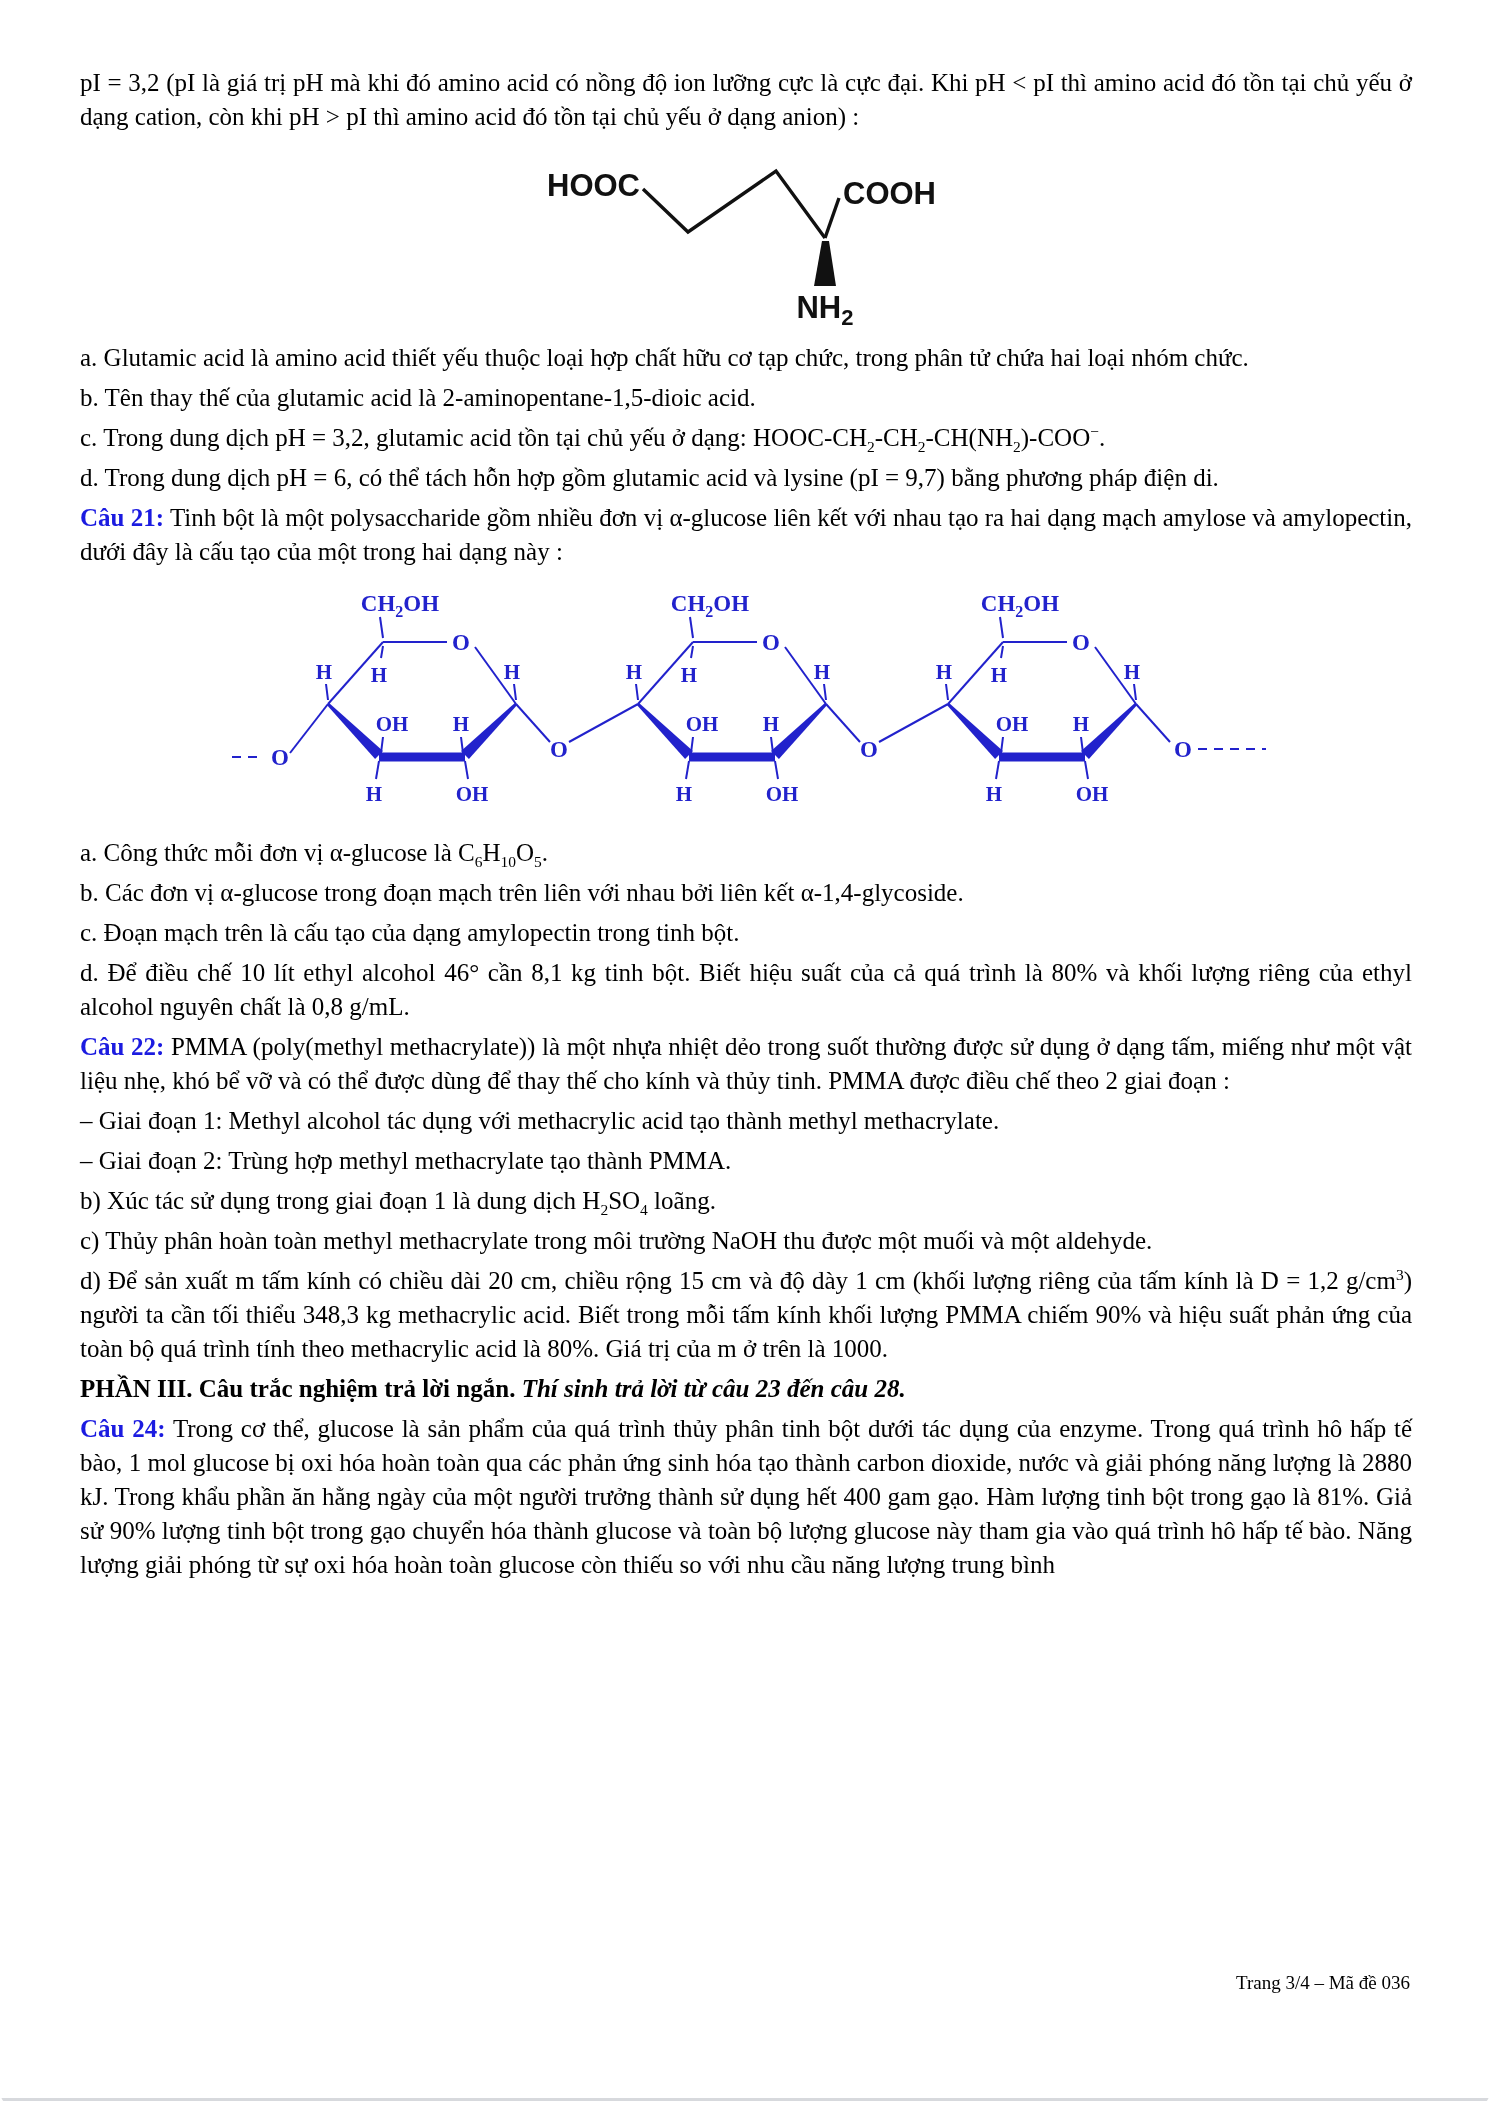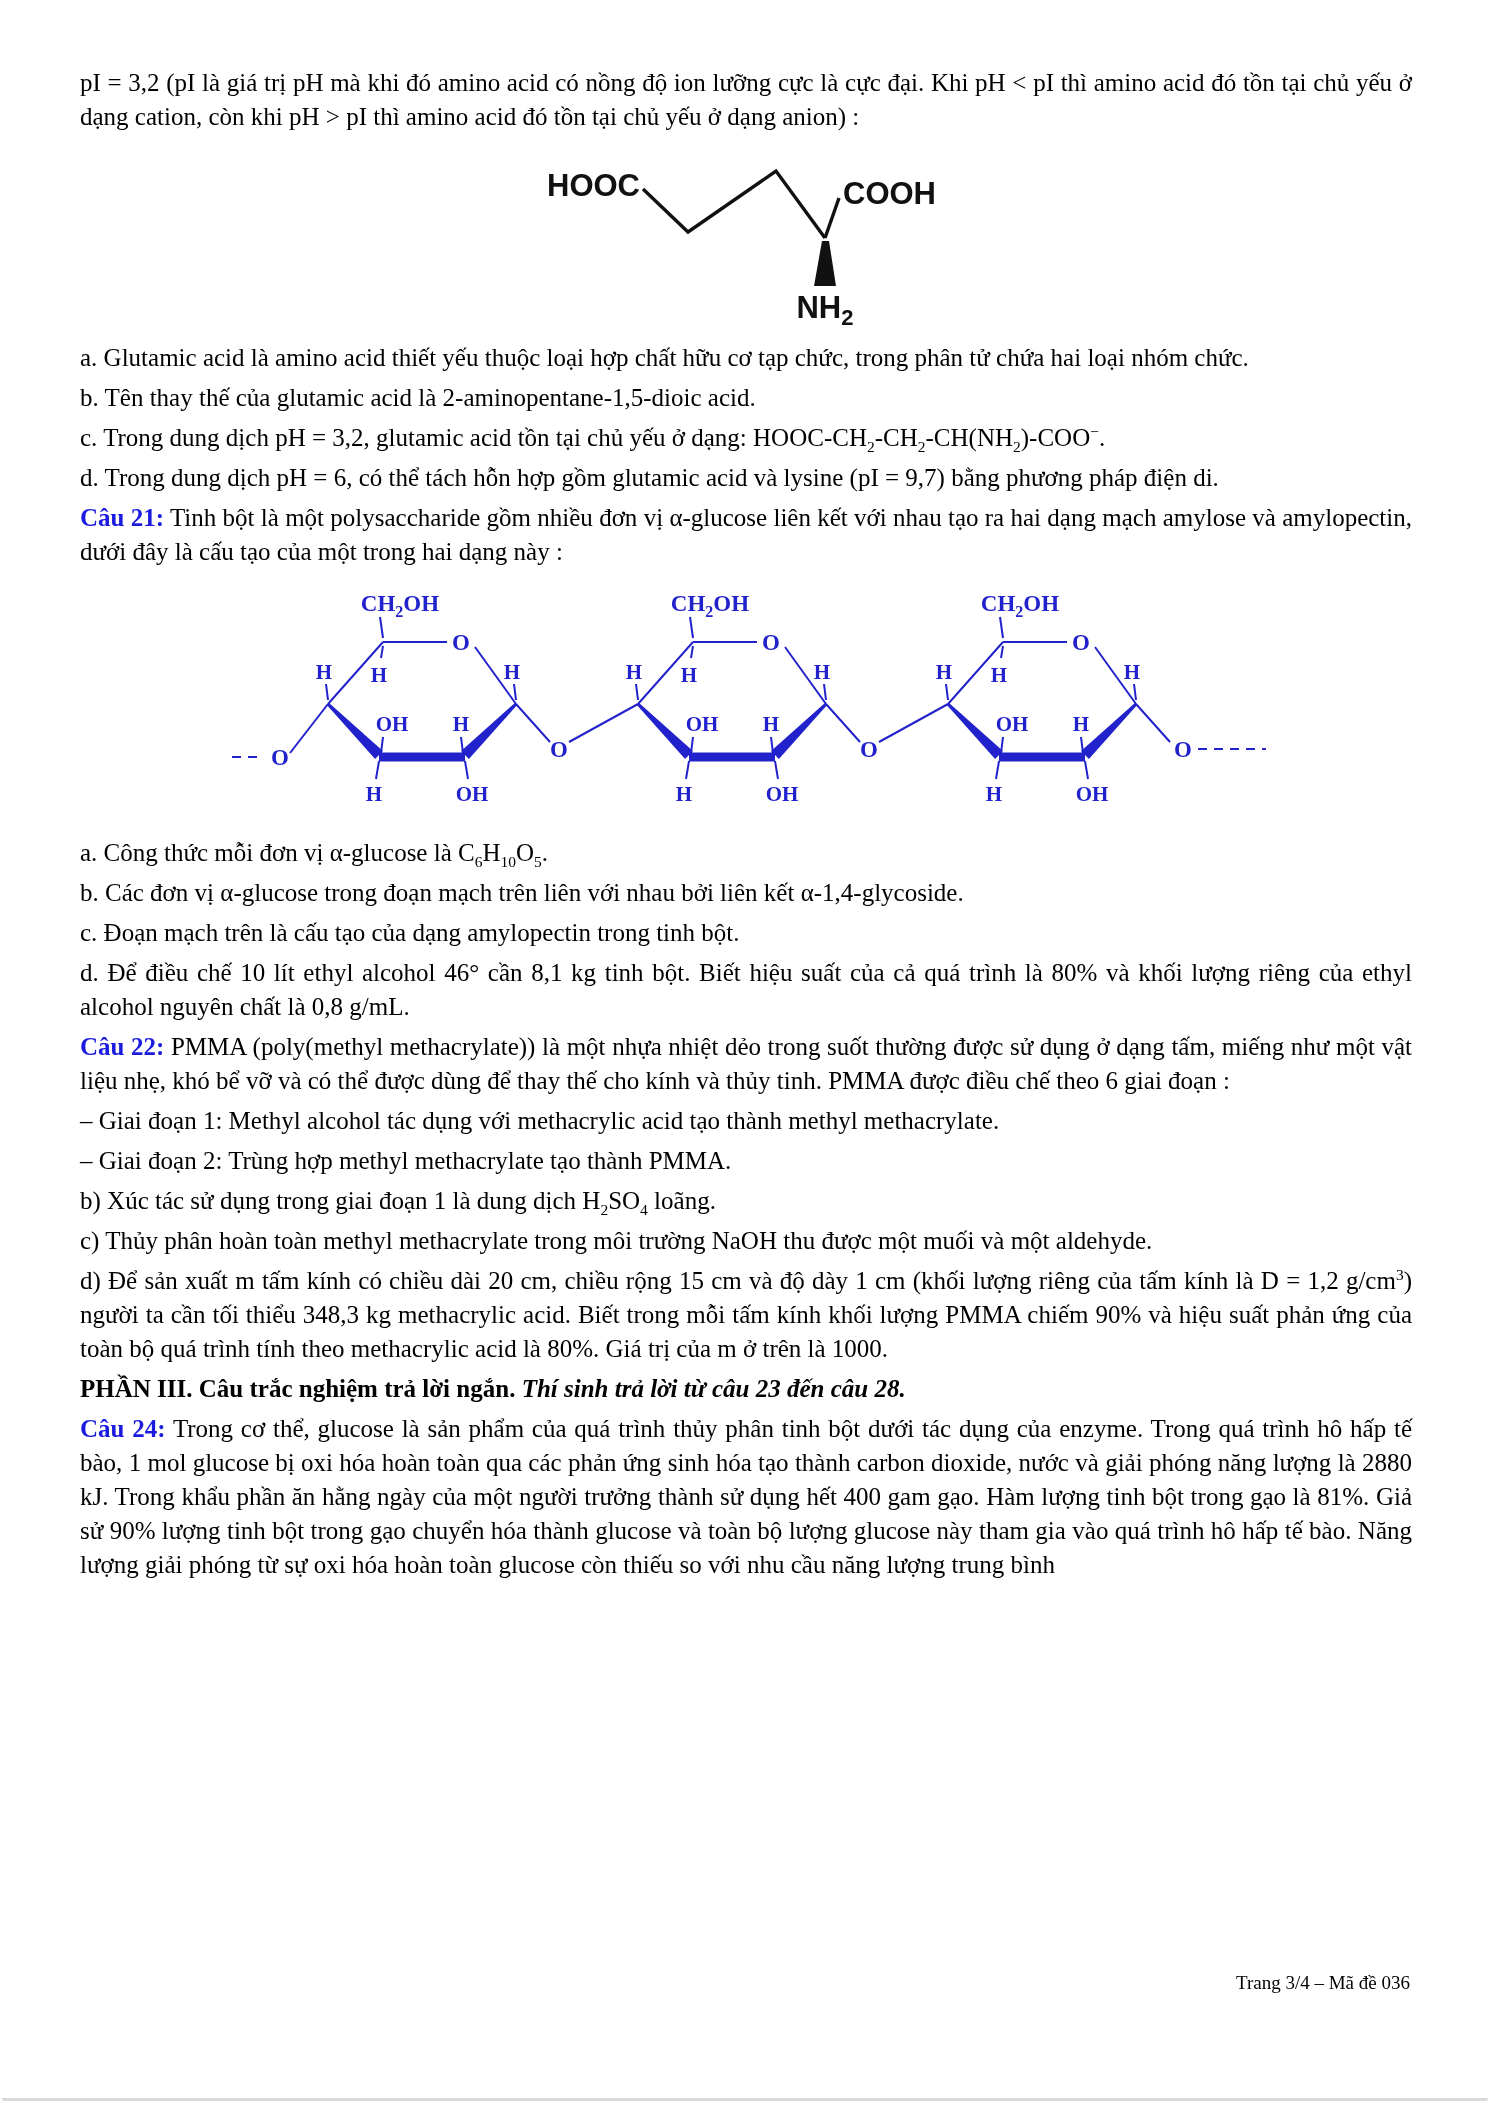--- a/index.html
+++ b/index.html
@@ -116,21 +116,21 @@
           <text x="62" y="178" text-anchor="middle" font-size="23" fill="#2222cc" font-weight="bold" font-family="&quot;Liberation Serif&quot;,serif">O</text>
           <line x1="72" y1="166" x2="110" y2="117" stroke="#2222cc" stroke-width="2"></line>
           <line x1="918" y1="117" x2="952" y2="155" stroke="#2222cc" stroke-width="2"></line>
           <text x="965" y="170" text-anchor="middle" font-size="23" fill="#2222cc" font-weight="bold" font-family="&quot;Liberation Serif&quot;,serif">O</text>
           <line x1="980" y1="162" x2="1048" y2="162" stroke="#2222cc" stroke-width="2" stroke-dasharray="9 7"></line>
         </svg></div>
       <p class="para"><span>a. Công thức mỗi đơn vị α-glucose là C</span><sub>6</sub><span>H</span><sub>10</sub><span>O</span><sub>5</sub><span>.</span></p>
       <p class="para"><span>b. Các đơn vị α-glucose trong đoạn mạch trên liên với nhau bởi liên kết α-1,4-glycoside.</span></p>
       <p class="para"><span>c. Đoạn mạch trên là cấu tạo của dạng amylopectin trong tinh bột.</span></p>
       <p class="para"><span>d. Để điều chế 10 lít ethyl alcohol 46° cần 8,1 kg tinh bột. Biết hiệu suất của cả quá trình là 80% và khối lượng riêng của ethyl alcohol nguyên chất là 0,8 g/mL.</span></p>
-      <p class="para"><span class="b accent">Câu 22:</span><span> PMMA (poly(methyl methacrylate)) là một nhựa nhiệt dẻo trong suốt thường được sử dụng ở dạng tấm, miếng như một vật liệu nhẹ, khó bể vỡ và có thể được dùng để thay thế cho kính và thủy tinh. PMMA được điều chế theo 6 giai đoạn :</span></p>
+      <p class="para"><span class="b accent">Câu 22:</span><span> PMMA (poly(methyl methacrylate)) là một nhựa nhiệt dẻo trong suốt thường được sử dụng ở dạng tấm, miếng như một vật liệu nhẹ, khó bể vỡ và có thể được dùng để thay thế cho kính và thủy tinh. PMMA được điều chế theo 2 giai đoạn :</span></p>
       <p class="para"><span>– Giai đoạn 1: Methyl alcohol tác dụng với methacrylic acid tạo thành methyl methacrylate.</span></p>
       <p class="para"><span>– Giai đoạn 2: Trùng hợp methyl methacrylate tạo thành PMMA.</span></p>
       <p class="para"><span>b) Xúc tác sử dụng trong giai đoạn 1 là dung dịch H</span><sub>2</sub><span>SO</span><sub>4</sub><span> loãng.</span></p>
       <p class="para"><span>c) Thủy phân hoàn toàn methyl methacrylate trong môi trường NaOH thu được một muối và một aldehyde.</span></p>
       <p class="para"><span>d) Để sản xuất m tấm kính có chiều dài 20 cm, chiều rộng 15 cm và độ dày 1 cm (khối lượng riêng của tấm kính là D = 1,2 g/cm</span><sup>3</sup><span>) người ta cần tối thiểu 348,3 kg methacrylic acid. Biết trong mỗi tấm kính khối lượng PMMA chiếm 90% và hiệu suất phản ứng của toàn bộ quá trình tính theo methacrylic acid là 80%. Giá trị của m ở trên là 1000.</span></p>
       <p class="para"><span class="b">PHẦN III. Câu trắc nghiệm trả lời ngắn.</span><span class="i"> Thí sinh trả lời từ câu 23 đến câu 28.</span></p>
       <p class="para"><span class="b accent">Câu 24:</span><span> Trong cơ thể, glucose là sản phẩm của quá trình thủy phân tinh bột dưới tác dụng của enzyme. Trong quá trình hô hấp tế bào, 1 mol glucose bị oxi hóa hoàn toàn qua các phản ứng sinh hóa tạo thành carbon dioxide, nước và giải phóng năng lượng là 2880 kJ. Trong khẩu phần ăn hằng ngày của một người trưởng thành sử dụng hết 400 gam gạo. Hàm lượng tinh bột trong gạo là 81%. Giả sử 90% lượng tinh bột trong gạo chuyển hóa thành glucose và toàn bộ lượng glucose này tham gia vào quá trình hô hấp tế bào. Năng lượng giải phóng từ sự oxi hóa hoàn toàn glucose còn thiếu so với nhu cầu năng lượng trung bình</span></p>
     </div>
   <div class="footer">Trang 3/4 – Mã đề 036</div>
   <div class="pageedge"></div>

